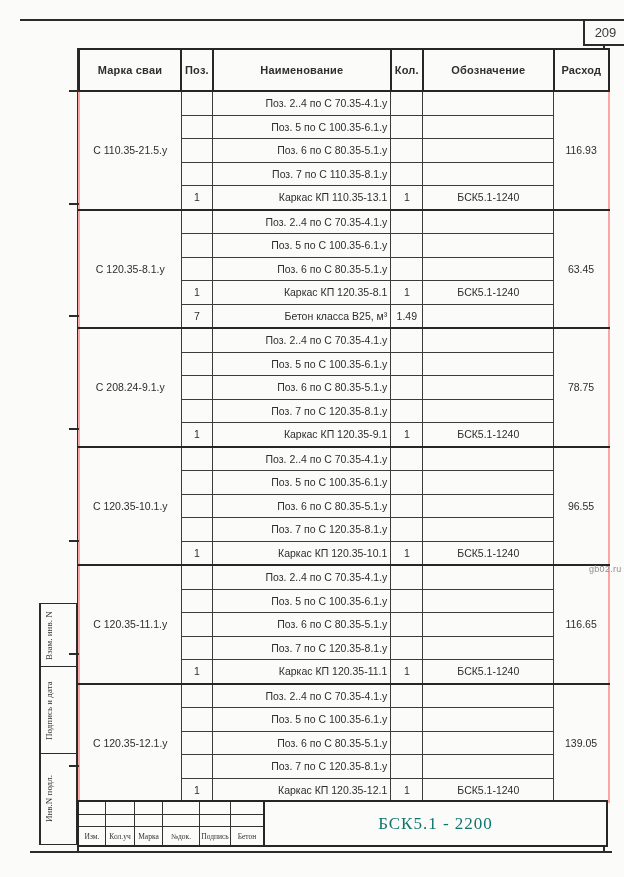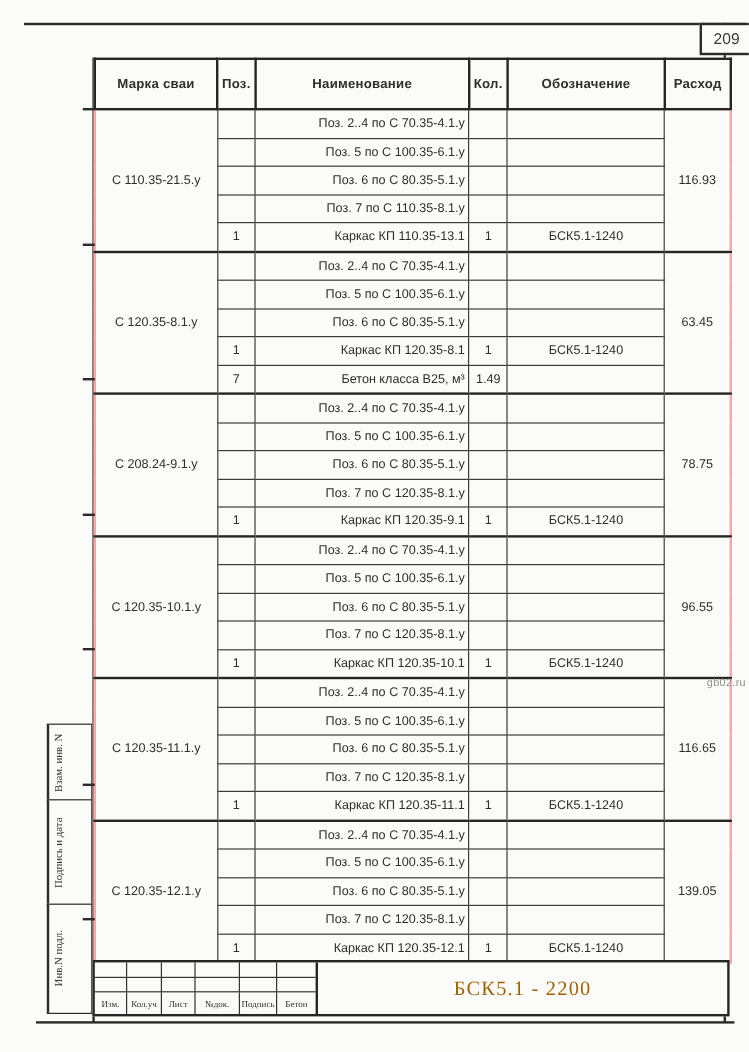--- a/index.html
+++ b/index.html
@@ -81,21 +81,21 @@
     border-right:1px solid #333;border-bottom:1px solid #333;
     display:flex;align-items:center;justify-content:center;
     font-family:"Liberation Serif", serif;
     font-size:7.5px;color:#333;overflow:hidden;white-space:nowrap;
   }
   .stampgrid .c:nth-child(6n){border-right:none;}
   .stampgrid .c.last{border-bottom:none;}
   .doccell{
     flex:1;display:flex;align-items:center;justify-content:center;
     font-family:"Liberation Serif", serif;
-    font-size:17px;letter-spacing:1px;color:#a16207;
+    font-size:17px;letter-spacing:1px;color:#0f766e;
   }
 
   .watermark{
     position:absolute;left:589px;top:564px;
     font-size:9px;color:#8f8f8f;letter-spacing:.3px;
   }
 </style>
 </head>
 <body>
 
@@ -345,21 +345,21 @@
     <div class="c"></div>
     <div class="c"></div>
     <div class="c"></div>
     <div class="c"></div>
     <div class="c"></div>
     <div class="c"></div>
     <div class="c"></div>
     <div class="c"></div>
     <div class="c last">Изм.</div>
     <div class="c last">Кол.уч</div>
-    <div class="c last">Лист</div>
+    <div class="c last">Марка</div>
     <div class="c last">№док.</div>
     <div class="c last">Подпись</div>
     <div class="c last">Бетон</div>
   </div>
   <div class="doccell">БСК5.1 - 2200</div>
 </div>
 
 <div class="watermark">gb02.ru</div>
 
 <div class="tick" style="top: 90px;"></div>

